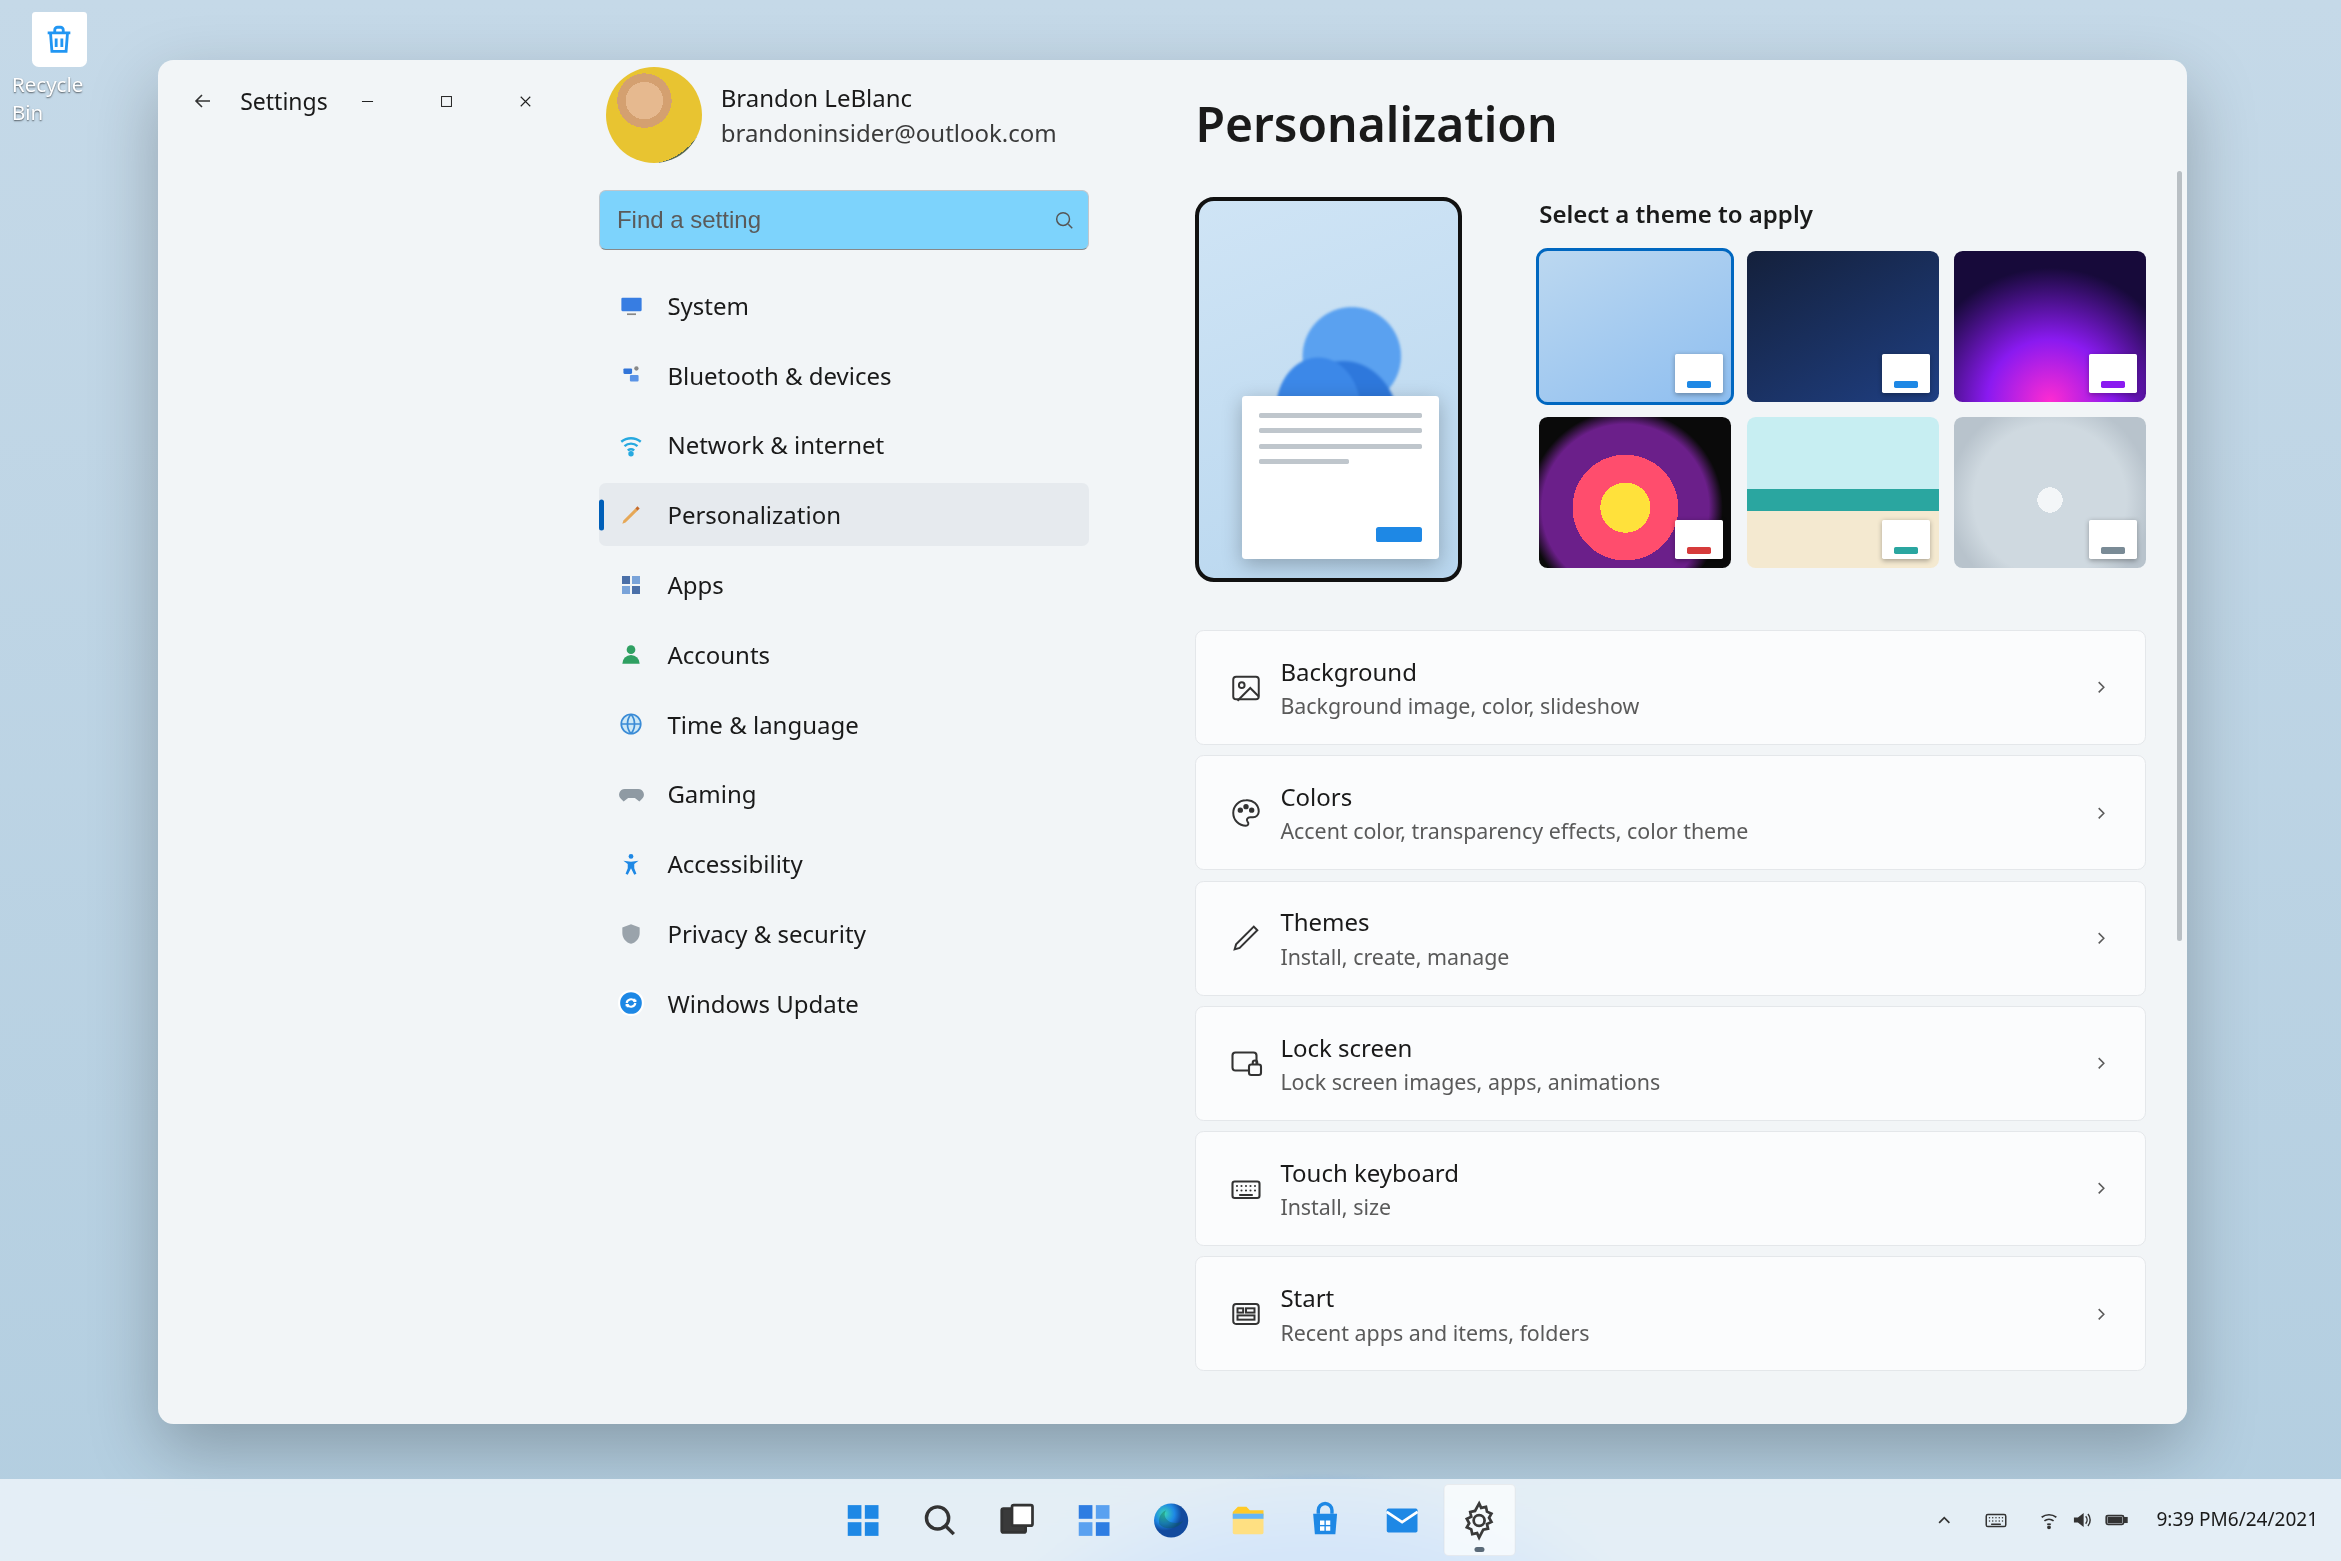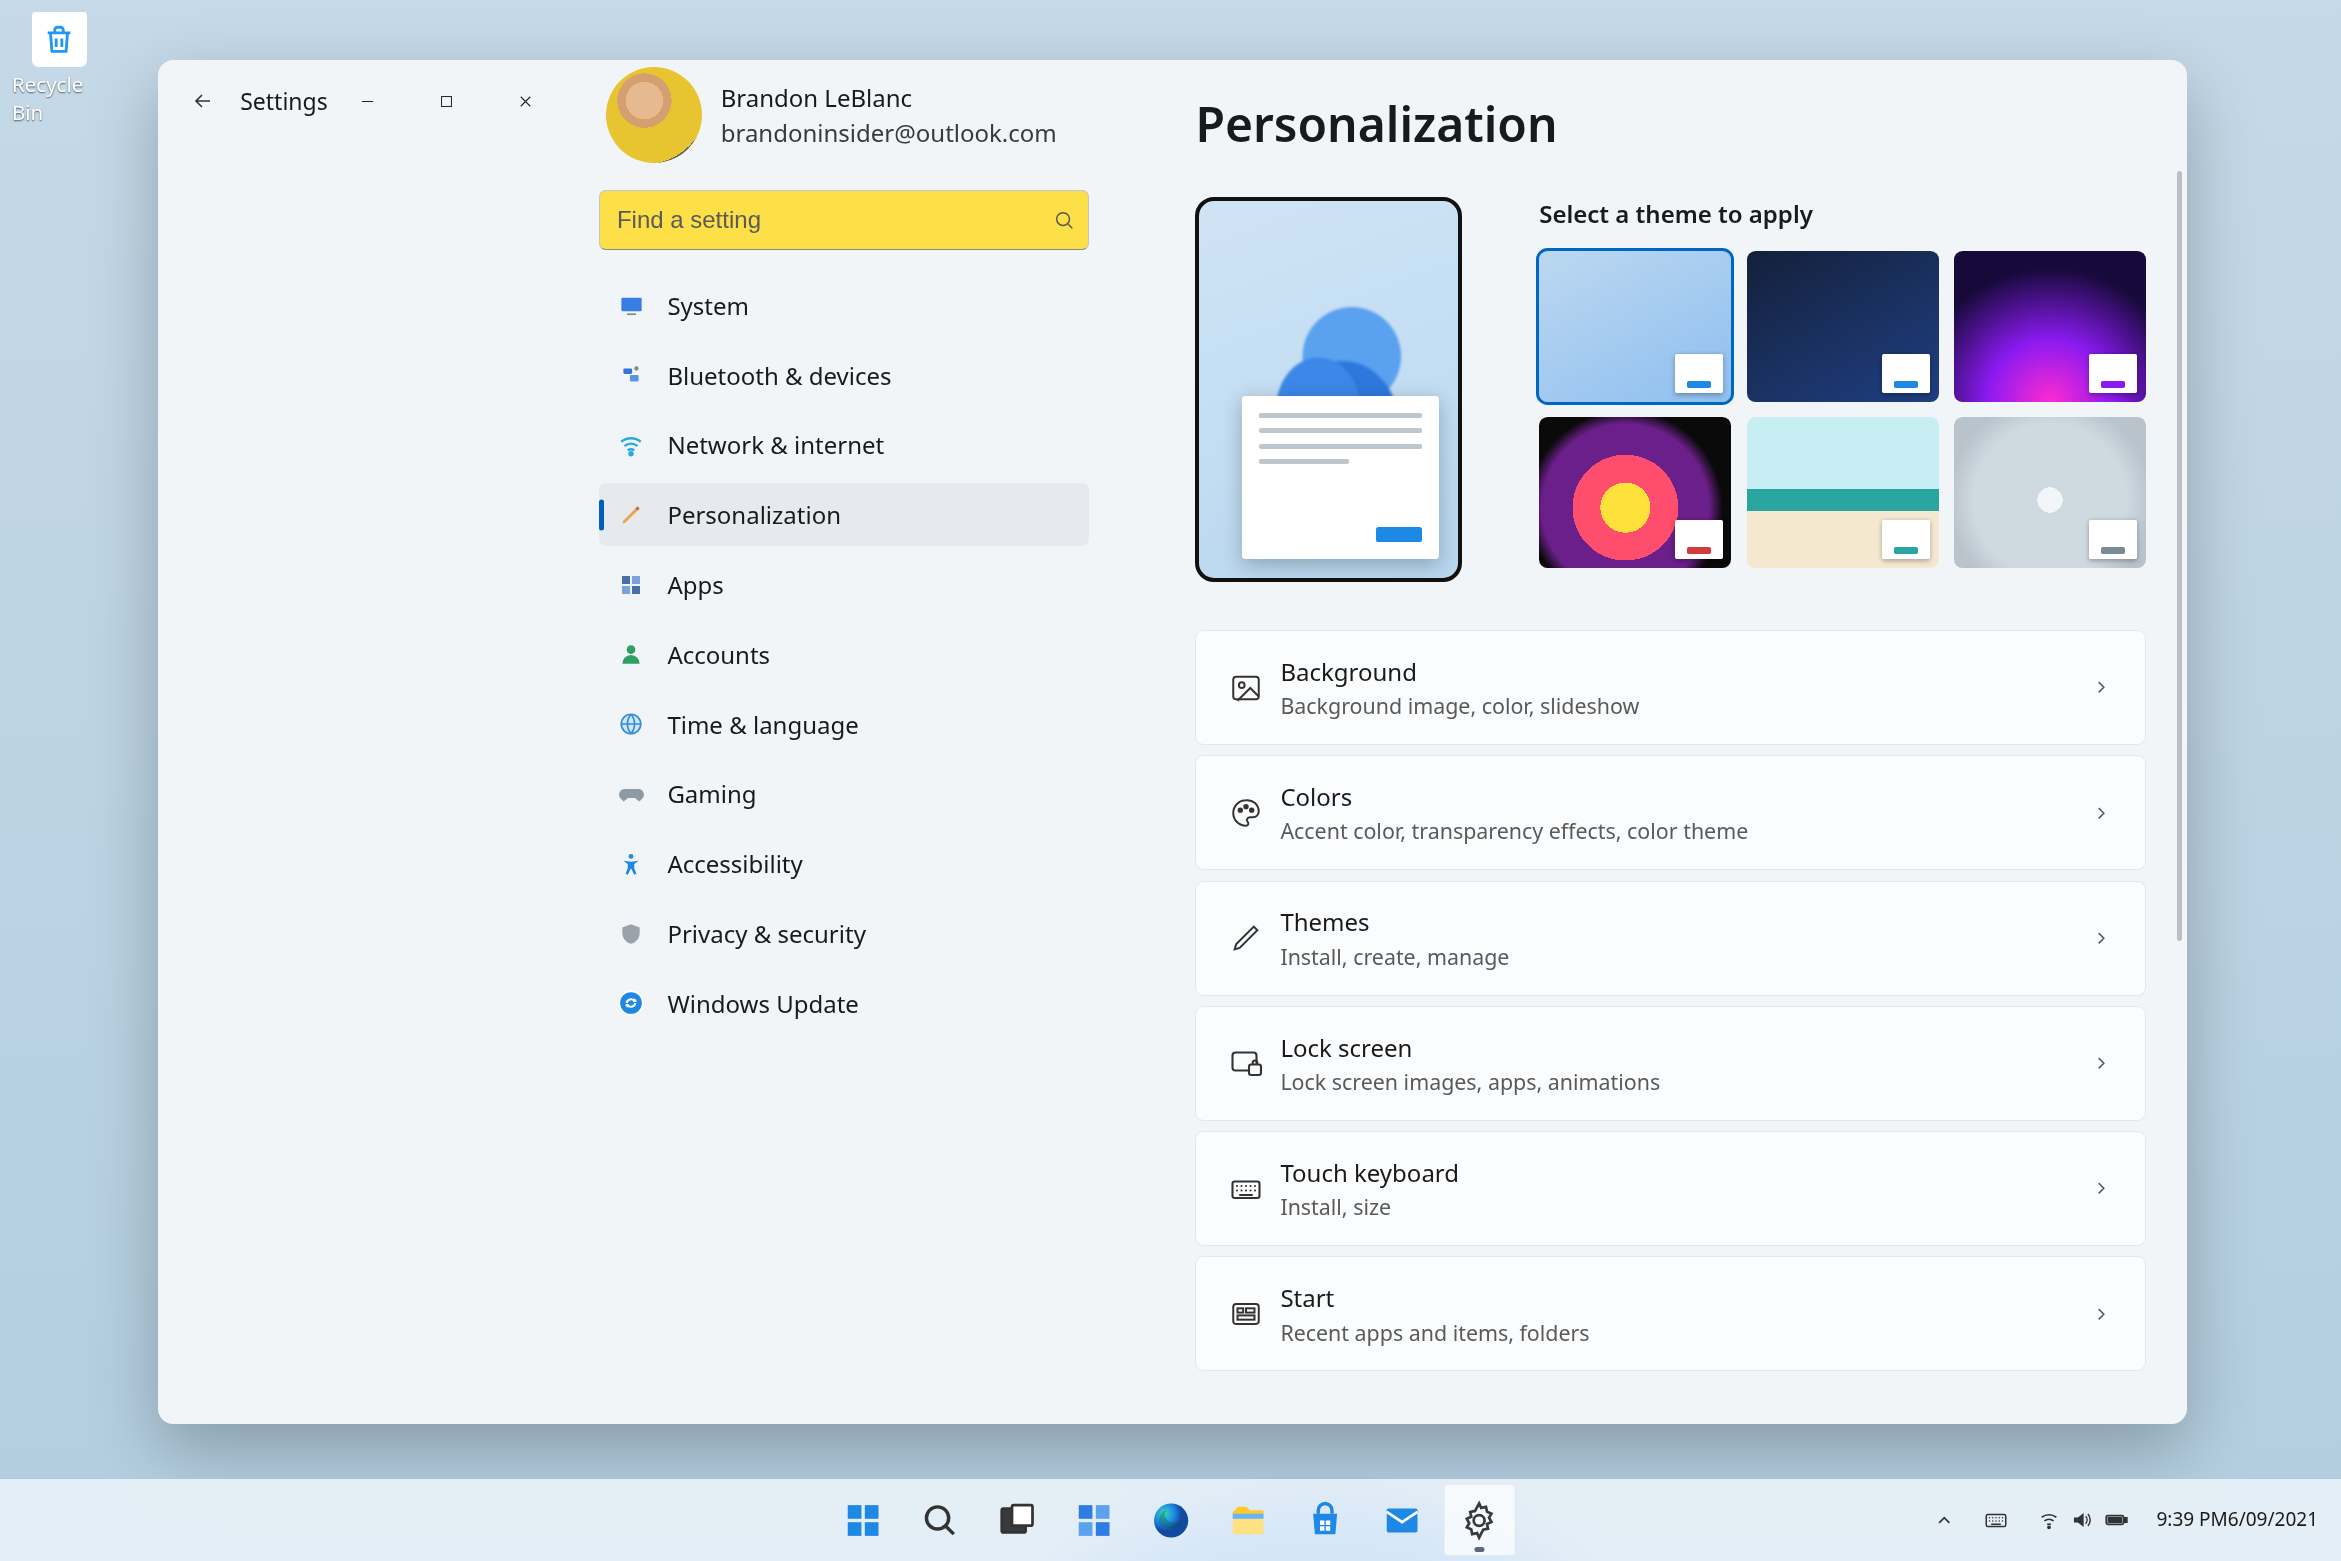--- a/index.html
+++ b/index.html
@@ -116,21 +116,21 @@
 .search-wrap {
   position: relative;
   margin-bottom: 17px;
 }
 .search-input {
   width: 100%;
   height: 60px;
   border: 0.9px solid #c0c6cc;
   border-bottom: 1.7px solid #888;
   border-radius: 6.8px;
-  background: #fde047;
+  background: #7dd3fc;
   padding: 0 51px 0 17px;
   font-size: 24px;
   color:#555;
 }
 .search-input::placeholder { color:#5a5a5a; }
 .search-icon-wrap {
   position:absolute; right:13.7px; top:50%; transform:translateY(-50%);
   color:#555;
 }
 
@@ -768,17 +768,17 @@
           <path d="M16 8a6 6 0 010 8M18.5 5.5a10 10 0 010 13"></path>
         </svg>
       <svg width="26" height="26" viewBox="0 0 24 24" fill="none" stroke="#333" stroke-width="1.6">
           <rect x="3" y="8" width="16" height="8" rx="1.5"></rect>
           <rect x="20" y="10" width="2" height="4" fill="#333"></rect>
           <rect x="5" y="10" width="12" height="4" fill="#333"></rect>
         </svg>
     </div>
     <div class="tray-clock">
       <span>9:39 PM</span>
-      <span>6/09/2021</span>
+      <span>6/24/2021</span>
     </div>
   </div>
 </div>
 
 
 </body></html>

